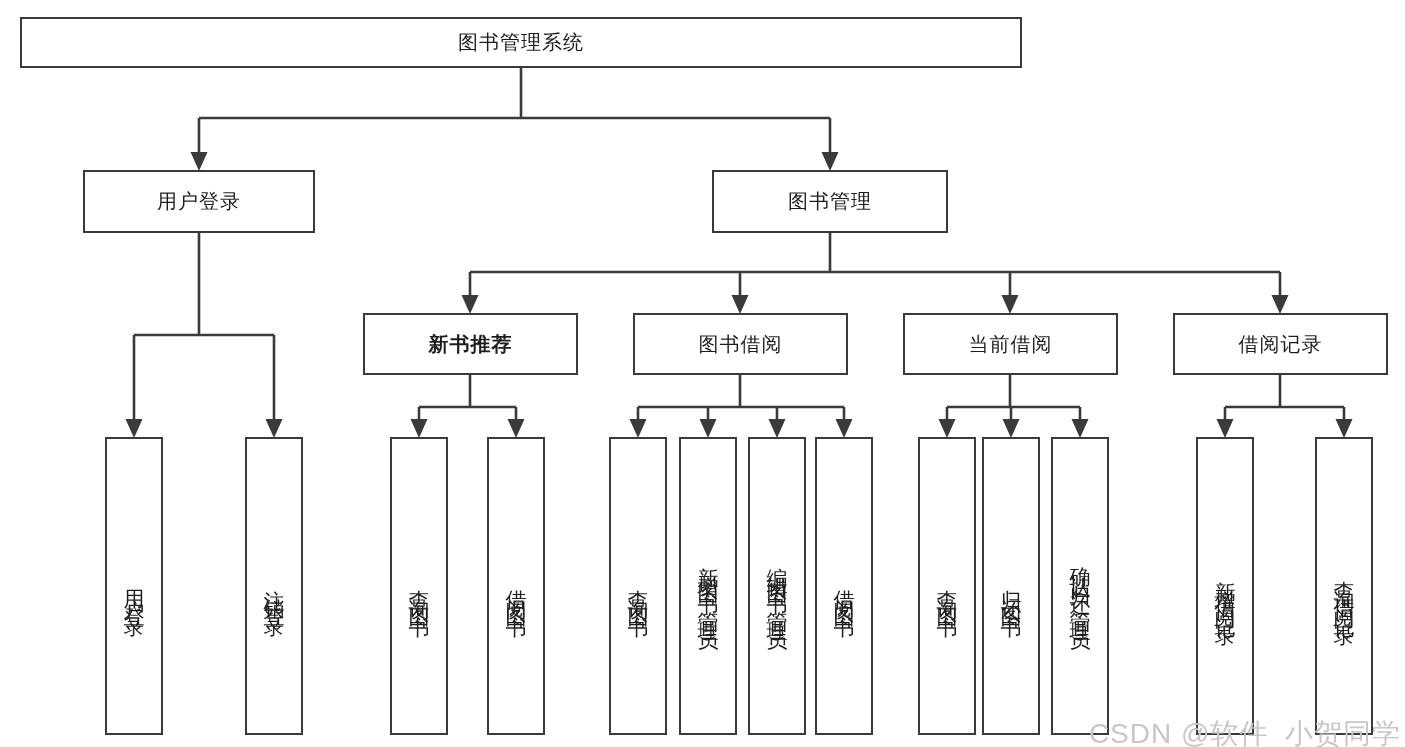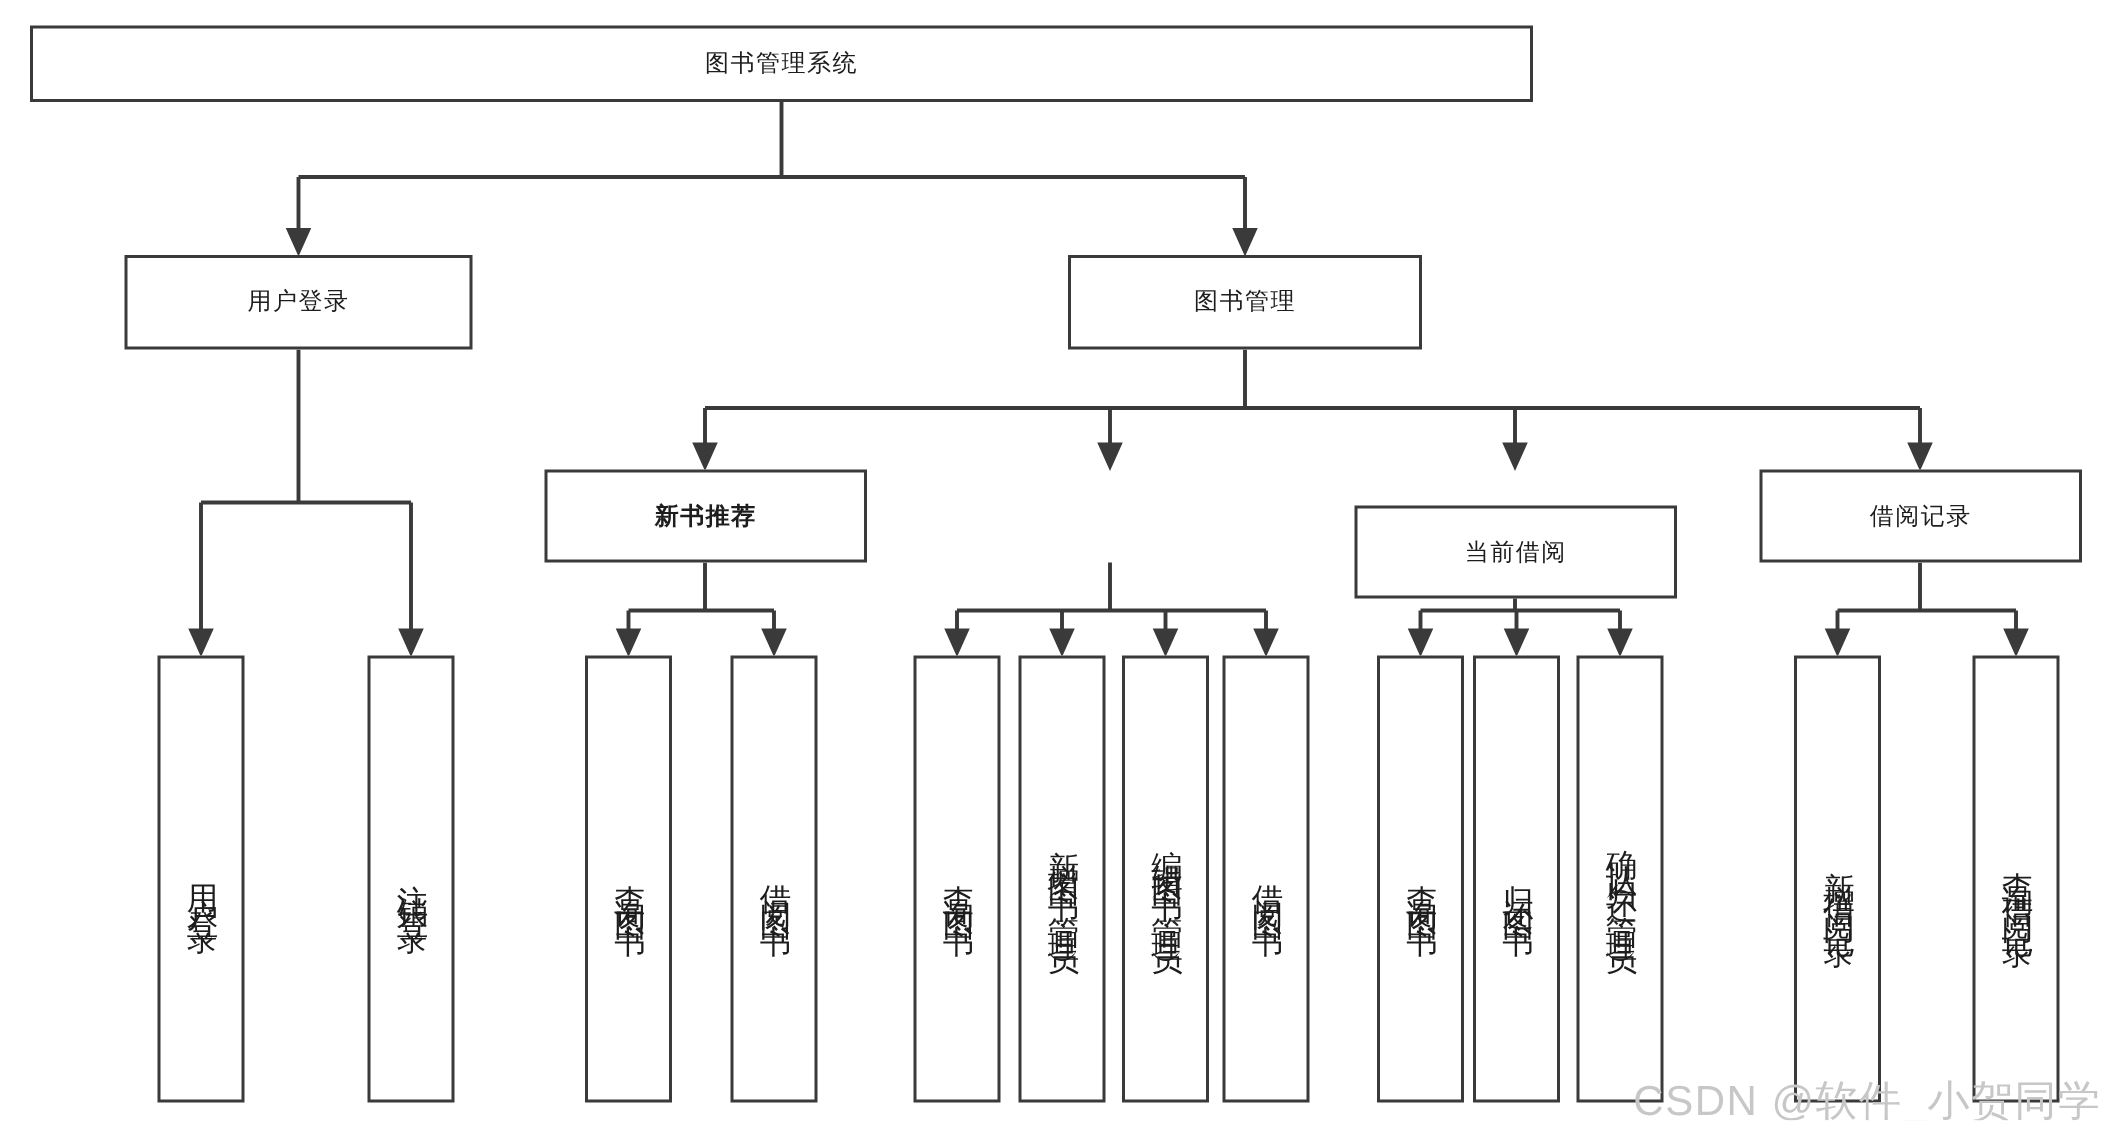--- a/index.html
+++ b/index.html
@@ -35,21 +35,21 @@
   .node {
     position: absolute;
     background: #ffffff;
     border: 2.5px solid var(--line);
     color: var(--text);
     display: flex;
     align-items: center;
     justify-content: center;
   }
   .hbox {
-    font-size: 16px;
+    font-size: 20px;
     letter-spacing: 1px;
   }
   .vbox span {
     writing-mode: vertical-rl;
     text-orientation: mixed;
     font-size: 21px;
     letter-spacing: 9px;
     margin-bottom: -9px;
     white-space: nowrap;
   }
@@ -106,21 +106,24 @@
   <div class="node hbox" style="left:83px; top:170px; width:232px; height:63px;">
     <span>用户登录</span>
   </div>
   <div class="node hbox" style="left:712px; top:170px; width:236px; height:63px;">
     <span>图书管理</span>
   </div>
 
   <div class="node hbox" style="left:363px; top:313px; width:215px; height:62px;font-weight:bold;">
     <span>新书推荐</span>
   </div>
-  <div class="node hbox" style="left:903px; top:313px; width:215px; height:62px;margin-top:24px;">
+  <div class="node hbox" style="left:633px; top:313px; width:215px; height:62px;">
+    <span>图书借阅</span>
+  </div>
+  <div class="node hbox" style="left:903px; top:313px; width:215px; height:62px;">
     <span>当前借阅</span>
   </div>
   <div class="node hbox" style="left:1173px; top:313px; width:215px; height:62px;">
     <span>借阅记录</span>
   </div>
 
   <div class="node vbox" style="left:105px; top:437px; width:58px; height:298px;">
     <span>用户登录</span>
   </div>
   <div class="node vbox" style="left:245px; top:437px; width:58px; height:298px;">

